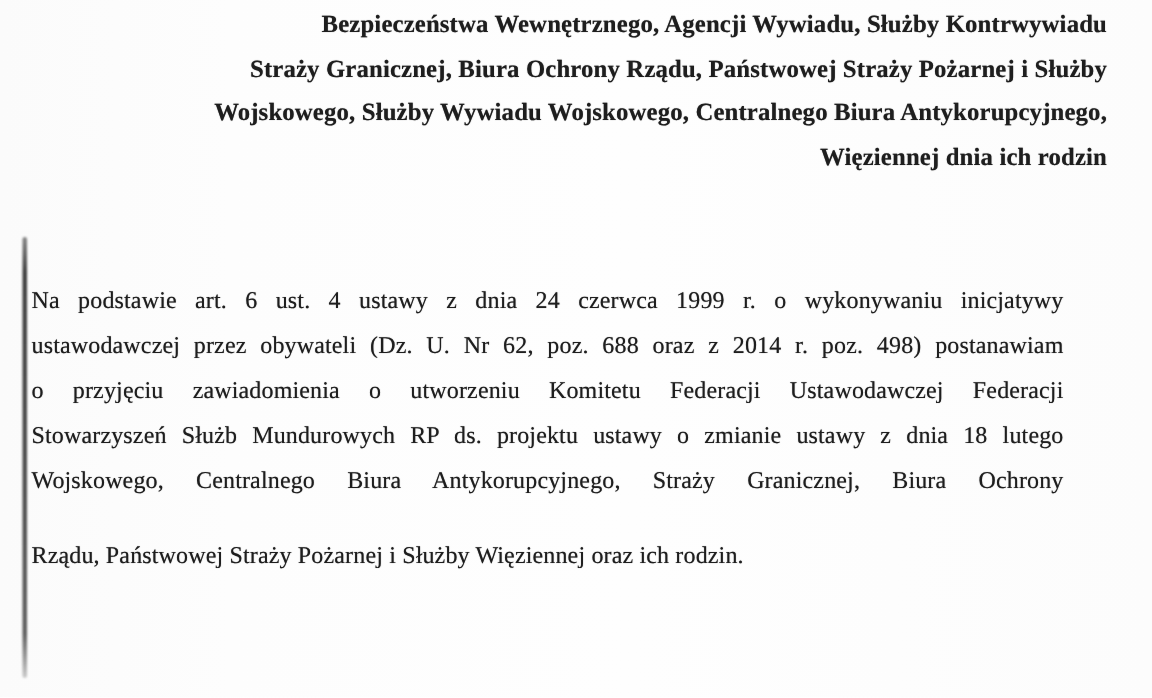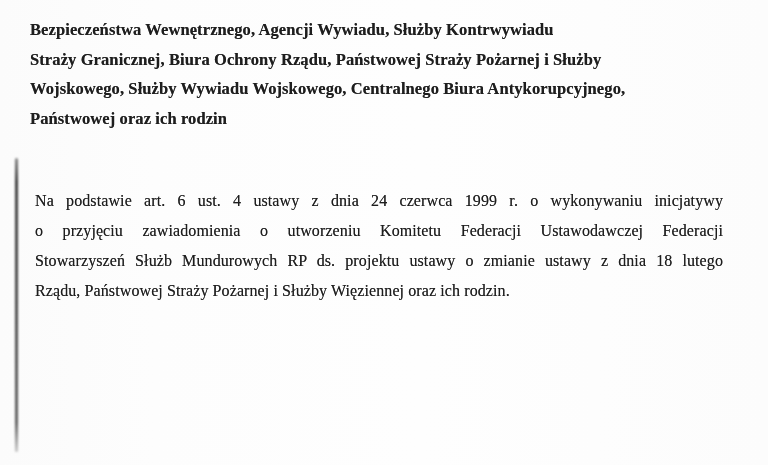--- a/index.html
+++ b/index.html
@@ -16,49 +16,50 @@
     background: linear-gradient(90deg, #fbfbfb 0%, #fdfdfd 20%, #fefefe 55%, #fcfcfc 100%);
     color: #1e1e1e;
   }
   
   .scan-soften {
     filter: blur(0.3px);
     text-shadow: 0 0 0.6px rgba(25, 25, 25, 0.65);
   }
   .title-block {
     position: absolute;
-    top: 15px;
+    top: 1px;
     left: 30px;
     width: 708px;
-    text-align: left;
+    text-align: right;
     font-weight: bold;
     font-size: 16.5px;
     line-height: 29.5px;
     letter-spacing: 0.1px;
   }
   .title-line {
     height: 29.5px;
     white-space: nowrap;
   }
   .body-block {
     position: absolute;
     top: 186px;
-    left: 35px;
+    left: 21px;
     width: 688px;
     font-size: 16px;
     line-height: 30px;
     letter-spacing: 0.1px;
   }
   .body-line {
     height: 30px;
     text-align: justify;
     text-align-last: justify;
   }
   .body-line.last-line {
     text-align-last: left;
+    margin-top: 20px;
   }
   
   .scan-artifact {
     position: absolute;
     left: 15px;
     top: 158px;
     width: 3px;
     height: 294px;
     background: linear-gradient(180deg,
       rgba(40,40,40,0.55) 0%,
@@ -74,23 +75,25 @@
 <body>
 
 <div class="page">
 
   <div class="scan-artifact"></div>
 
   <div class="title-block scan-soften">
     <div class="title-line">Bezpieczeństwa Wewnętrznego, Agencji Wywiadu, Służby Kontrwywiadu</div>
     <div class="title-line">Straży Granicznej, Biura Ochrony Rządu, Państwowej Straży Pożarnej i Służby</div>
     <div class="title-line">Wojskowego, Służby Wywiadu Wojskowego, Centralnego Biura Antykorupcyjnego,</div>
-    <div class="title-line">Państwowej oraz ich rodzin</div>
+    <div class="title-line">Więziennej dnia ich rodzin</div>
   </div>
 
   <div class="body-block scan-soften">
     <div class="body-line">Na podstawie art. 6 ust. 4 ustawy z dnia 24 czerwca 1999 r. o wykonywaniu inicjatywy</div>
+    <div class="body-line">ustawodawczej przez obywateli (Dz. U. Nr 62, poz. 688 oraz z 2014 r. poz. 498) postanawiam</div>
     <div class="body-line">o przyjęciu zawiadomienia o utworzeniu Komitetu Federacji Ustawodawczej Federacji</div>
     <div class="body-line">Stowarzyszeń Służb Mundurowych RP ds. projektu ustawy o zmianie ustawy z dnia 18 lutego</div>
+    <div class="body-line">Wojskowego, Centralnego Biura Antykorupcyjnego, Straży Granicznej, Biura Ochrony</div>
     <div class="body-line last-line">Rządu, Państwowej Straży Pożarnej i Służby Więziennej oraz ich rodzin.</div>
   </div>
 
 </div>
 
 </body></html>

